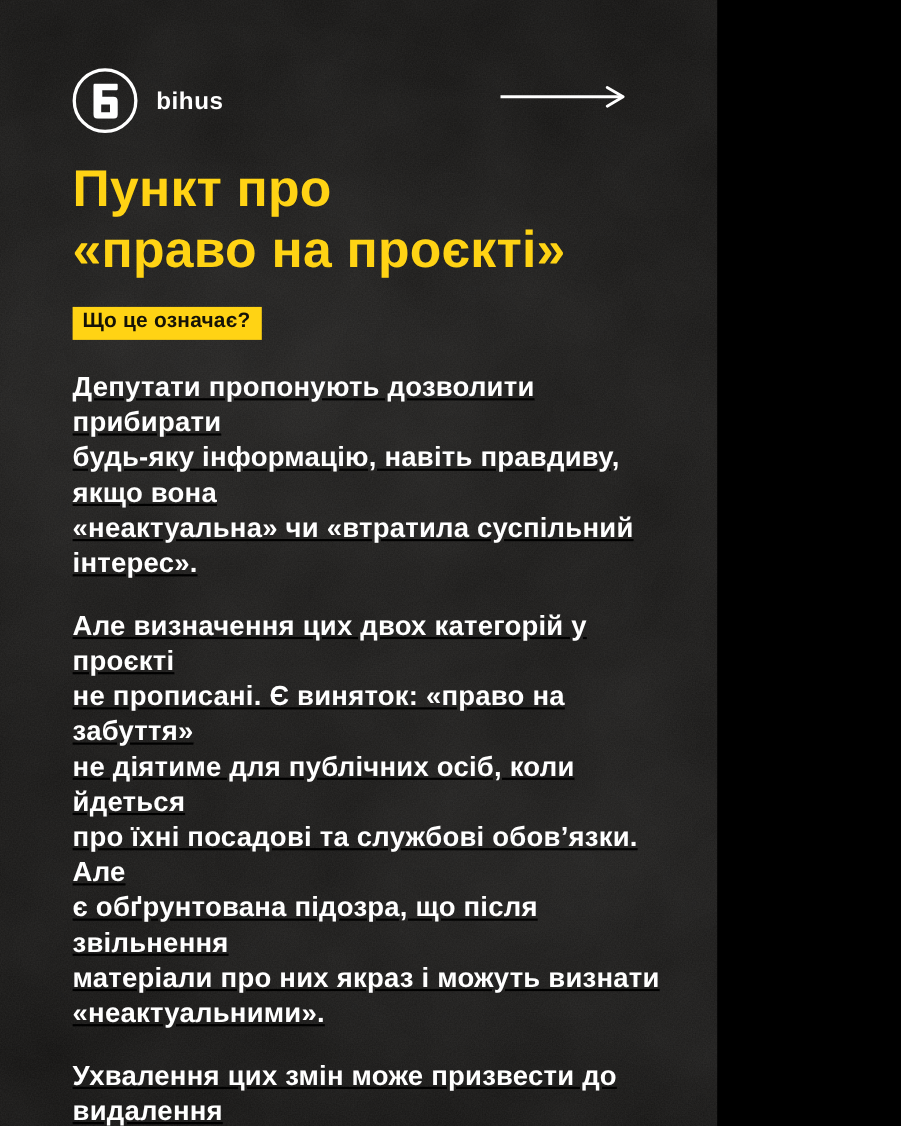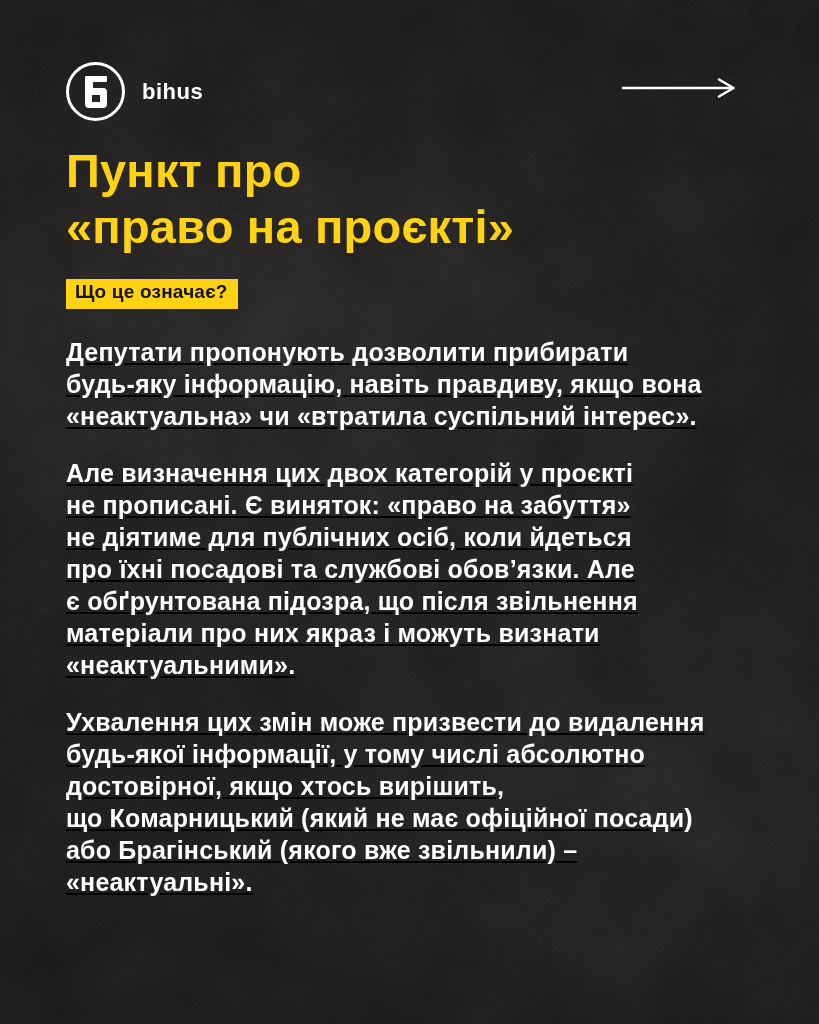--- a/index.html
+++ b/index.html
@@ -1,18 +1,18 @@
 <!DOCTYPE html>
 <html lang="uk"><head>
 <meta charset="utf-8">
 <style>
   html, body { margin: 0; padding: 0; background: #000; }
   .card {
     position: relative;
-    width: 819px;
+    width: 652px;
     height: 1024px;
     overflow: hidden;
     font-family: "Liberation Sans", "DejaVu Sans", sans-serif;
     background:
       radial-gradient(ellipse 900px 520px at 30% 32%, rgba(255,255,255,0.045), rgba(255,255,255,0) 62%),
       radial-gradient(ellipse 760px 460px at 78% 78%, rgba(255,255,255,0.035), rgba(255,255,255,0) 60%),
       radial-gradient(ellipse 1200px 900px at 50% 50%, rgba(255,255,255,0.015), rgba(0,0,0,0.25) 100%),
       #131211;
   }
   .texture {

